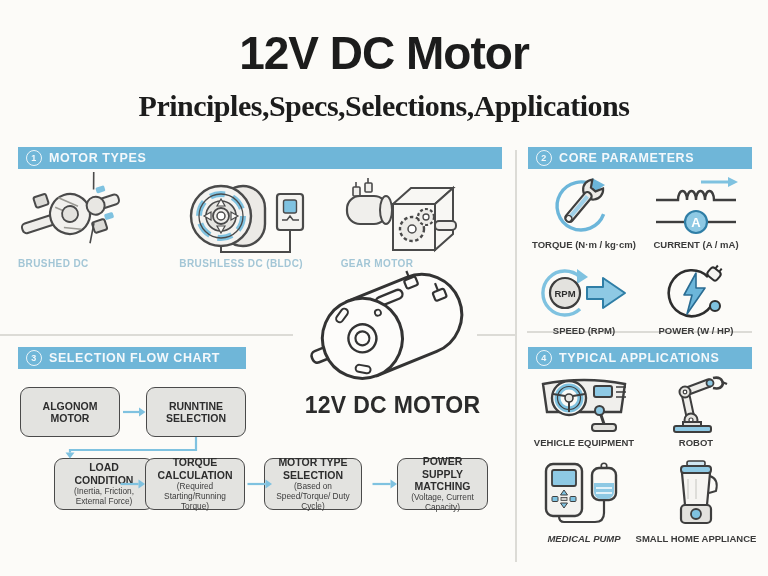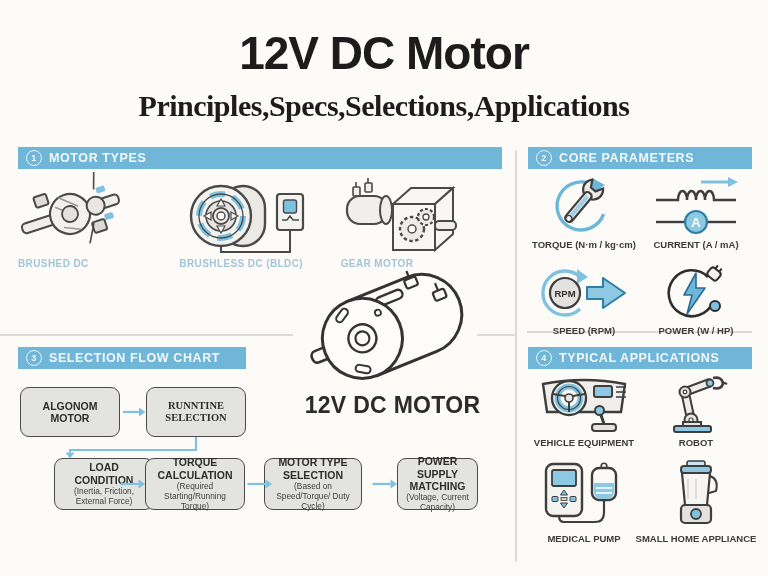--- a/index.html
+++ b/index.html
@@ -231,37 +231,37 @@
   <div class="center-motor-label">12V DC MOTOR</div>
 
   <div class="sec-header" style="left:18px; top:347px; width:228px;">
     <span class="num-circle">3</span>
     <span>SELECTION FLOW CHART</span>
   </div>
 
   <div class="flow-box" style="left:20px; top:387px; width:100px; height:50px;">
     <div class="flow-title">ALGONOM MOTOR</div>
   </div>
-  <div class="flow-box" style="left:146px; top:387px; width:100px; height:50px;font-family:Liberation Serif, serif;">
+  <div class="flow-box" style="left:146px; top:387px; width:100px; height:50px;">
     <div class="flow-title">RUNNTINE SELECTION</div>
   </div>
 
   <div class="flow-box" style="left:18px; top:458px; width:100px; height:52px;margin-left:36px;">
     <div class="flow-title">LOAD CONDITION</div>
     <div class="flow-sub">(Inertia, Friction, External Force)</div>
   </div>
   <div class="flow-box" style="left:145px; top:458px; width:100px; height:52px;">
     <div class="flow-title">TORQUE CALCULATION</div>
     <div class="flow-sub">(Required Starting/Running Torque)</div>
   </div>
   <div class="flow-box" style="left:264px; top:458px; width:98px; height:52px;">
     <div class="flow-title">MOTOR TYPE SELECTION</div>
     <div class="flow-sub">(Based on Speed/Torque/ Duty Cycle)</div>
   </div>
-  <div class="flow-box" style="left:397px; top:458px; width:81px; height:52px;">
+  <div class="flow-box" style="left:397px; top:458px; width:91px; height:52px;">
     <div class="flow-title">POWER SUPPLY MATCHING</div>
     <div class="flow-sub">(Voltage, Current Capacity)</div>
   </div>
 
   <svg style="position:absolute; left:0; top:380px;" width="515" height="140">
     <g stroke="#7fc2e0" stroke-width="2.2" fill="none">
       <line x1="123" y1="32" x2="139" y2="32"></line>
       <polyline points="196,57 196,70 70,70 70,72.5"></polyline>
       <line x1="120.5" y1="104" x2="138.5" y2="104"></line>
       <line x1="247.5" y1="104" x2="265.5" y2="104"></line>
@@ -311,21 +311,21 @@
           <circle cx="32" cy="22" r="1.8" fill="#fff" stroke="#3e3e3e" stroke-width="1.2"></circle>
           <circle cx="57" cy="13" r="3.5" fill="#8ec9e4" stroke="#3e3e3e" stroke-width="1.8"></circle>
           <path d="M60,8 q9,-2 10,6 M60,18 q9,2 10,-5" fill="none" stroke="#3e3e3e" stroke-width="2.6"></path>
           <path d="M69,12 l5,2" stroke="#3e3e3e" stroke-width="2.2"></path>
           <rect x="30" y="52" width="18" height="6" fill="#e6e5e1" stroke="#3e3e3e" stroke-width="2"></rect>
           <rect x="21" y="56" width="37" height="6" rx="2" fill="#8ec9e4" stroke="#3e3e3e" stroke-width="2"></rect>
         </svg>
       </div>
       <div class="grid-label">ROBOT</div>
     </div>
-    <div class="grid-cell" style="margin-top:12px;">
+    <div class="grid-cell" style="margin-top:12px;font-style:italic;">
       <div class="grid-iconbox" style="height:70px;">
         <svg width="102" height="70" viewBox="0 0 102 70">
           <rect x="13" y="4" width="36" height="52" rx="7" fill="#f4f3f0" stroke="#3e3e3e" stroke-width="2.4"></rect>
           <rect x="19" y="10" width="24" height="16" rx="2" fill="#8ec9e4" stroke="#3e3e3e" stroke-width="1.8"></rect>
           <g fill="#7fc2e0" stroke="#3e3e3e" stroke-width="1">
             <polygon points="31,30 34.5,35 27.5,35"></polygon>
             <polygon points="31,48 34.5,43 27.5,43"></polygon>
             <rect x="19" y="36.5" width="6" height="5" rx="1"></rect>
             <rect x="37" y="36.5" width="6" height="5" rx="1"></rect>
           </g>

